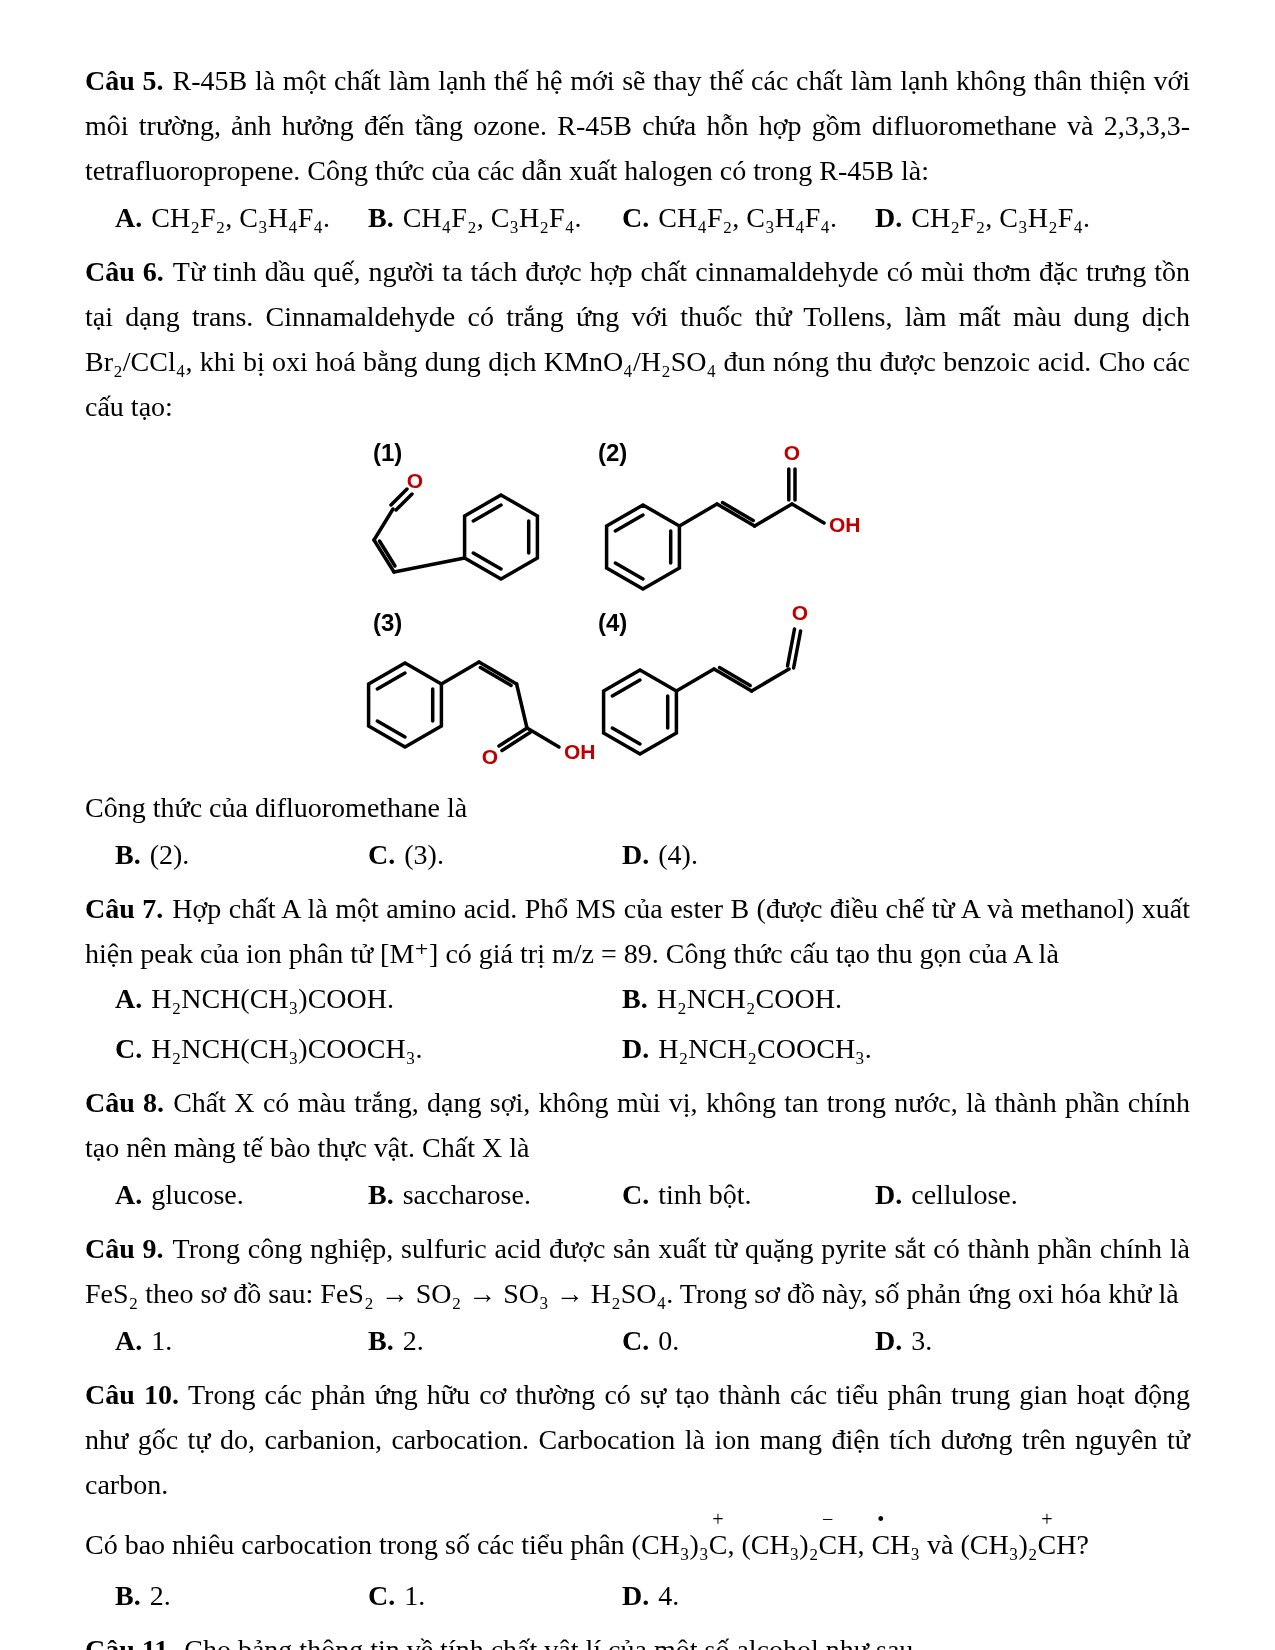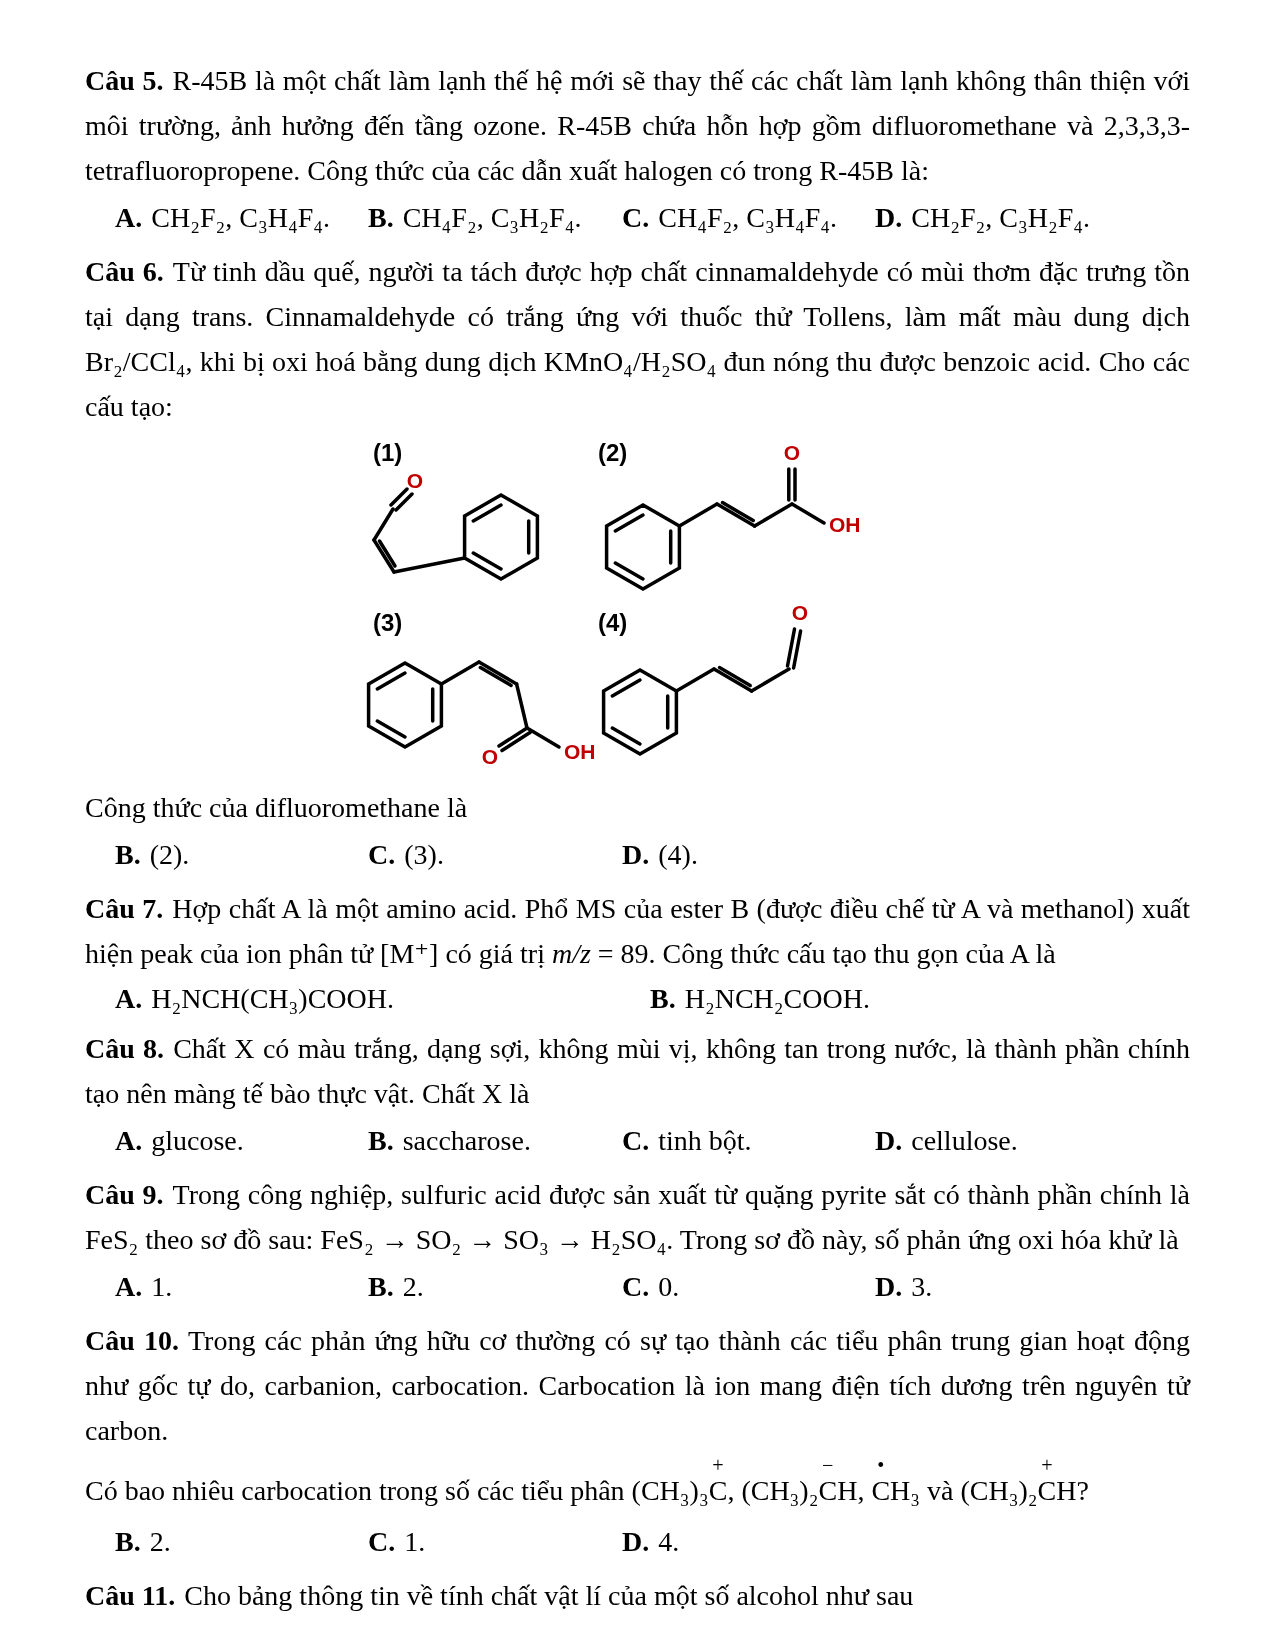--- a/index.html
+++ b/index.html
@@ -3,29 +3,29 @@
 <meta charset="utf-8">
 <style>
   html,body{margin:0;padding:0;background:#fff;}
   body{width:1275px;height:1650px;font-family:"Liberation Serif","DejaVu Serif",serif;
        font-size:28px;color:#000;-webkit-font-smoothing:antialiased;}
   .page{padding:58px 85px 0 85px;}
   .para{margin:0;line-height:45px;text-align:justify;}
   .qlabel{font-weight:bold;margin-right:9px;}
   .options{display:grid;line-height:46px;margin:2px 0 8px 0;padding-left:30px;}
   .cols4{grid-template-columns:253px 254px 253px 1fr;}
-  .cols2{grid-template-columns:507px 1fr;margin:0 0 4px 0;gap:28px;}
+  .cols2{grid-template-columns:507px 1fr;margin:0 0 4px 0;}
   .optlabel{font-weight:bold;margin-right:9px;}
   .structures{position:relative;height:352px;margin:4px 0 0 0;}
   .slabel{position:absolute;font-family:"Liberation Sans","DejaVu Sans",sans-serif;
           font-weight:bold;font-size:24px;line-height:24px;}
   .struct{position:absolute;overflow:visible;}
   .struct path,.struct polygon,.struct line{stroke:#000;stroke-width:3.5;fill:none;stroke-linecap:round;}
   .struct text{font-family:"Liberation Sans","DejaVu Sans",sans-serif;font-weight:600;font-size:21px;}
-  .mi{font-style:italic;}
+  .mi{}
   .species-line{line-height:52px;margin-top:12px;}
   .charged{position:relative;display:inline-block;}
   .charge{position:absolute;left:50%;top:-0.52em;transform:translateX(-50%);
           font-size:0.72em;line-height:1;}
 </style>
 </head>
 <body>
 
 <div class="page">
 
@@ -103,20 +103,24 @@
     <div><b class="optlabel">B.</b><span>(2).</span></div>
     <div><b class="optlabel">C.</b><span>(3).</span></div>
     <div><b class="optlabel">D.</b><span>(4).</span></div>
   </div>
 
   <p class="para"><b class="qlabel">Câu 7.</b><span>Hợp chất A là một amino acid. Phổ MS của ester B (được điều chế từ A và methanol) xuất hiện peak của ion phân tử [M⁺] có giá trị </span><span class="mi">m/z</span><span> = 89. Công thức cấu tạo thu gọn của A là</span></p>
   <div class="options cols2">
     <div><b class="optlabel">A.</b><span>H₂NCH(CH₃)COOH.</span></div>
     <div><b class="optlabel">B.</b><span>H₂NCH₂COOH.</span></div>
   </div>
+  <div class="options cols2" style="margin-bottom:8px">
+    <div><b class="optlabel">C.</b><span>H₂NCH(CH₃)COOCH₃.</span></div>
+    <div><b class="optlabel">D.</b><span>H₂NCH₂COOCH₃.</span></div>
+  </div>
 
   <p class="para"><b class="qlabel">Câu 8.</b><span>Chất X có màu trắng, dạng sợi, không mùi vị, không tan trong nước, là thành phần chính tạo nên màng tế bào thực vật. Chất X là</span></p>
   <div class="options cols4">
     <div><b class="optlabel">A.</b><span>glucose.</span></div>
     <div><b class="optlabel">B.</b><span>saccharose.</span></div>
     <div><b class="optlabel">C.</b><span>tinh bột.</span></div>
     <div><b class="optlabel">D.</b><span>cellulose.</span></div>
   </div>
 
   <p class="para"><b class="qlabel">Câu 9.</b><span>Trong công nghiệp, sulfuric acid được sản xuất từ quặng pyrite sắt có thành phần chính là FeS₂ theo sơ đồ sau: FeS₂ → SO₂ → SO₃ → H₂SO₄. Trong sơ đồ này, số phản ứng oxi hóa khử là</span></p>

